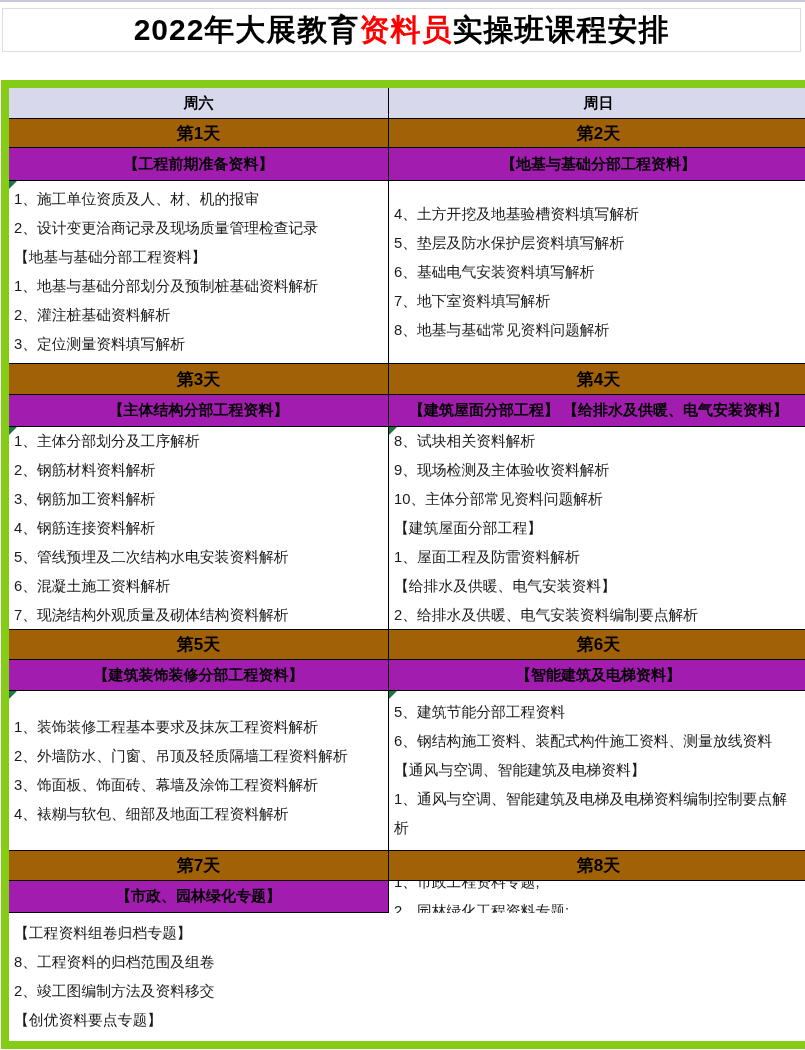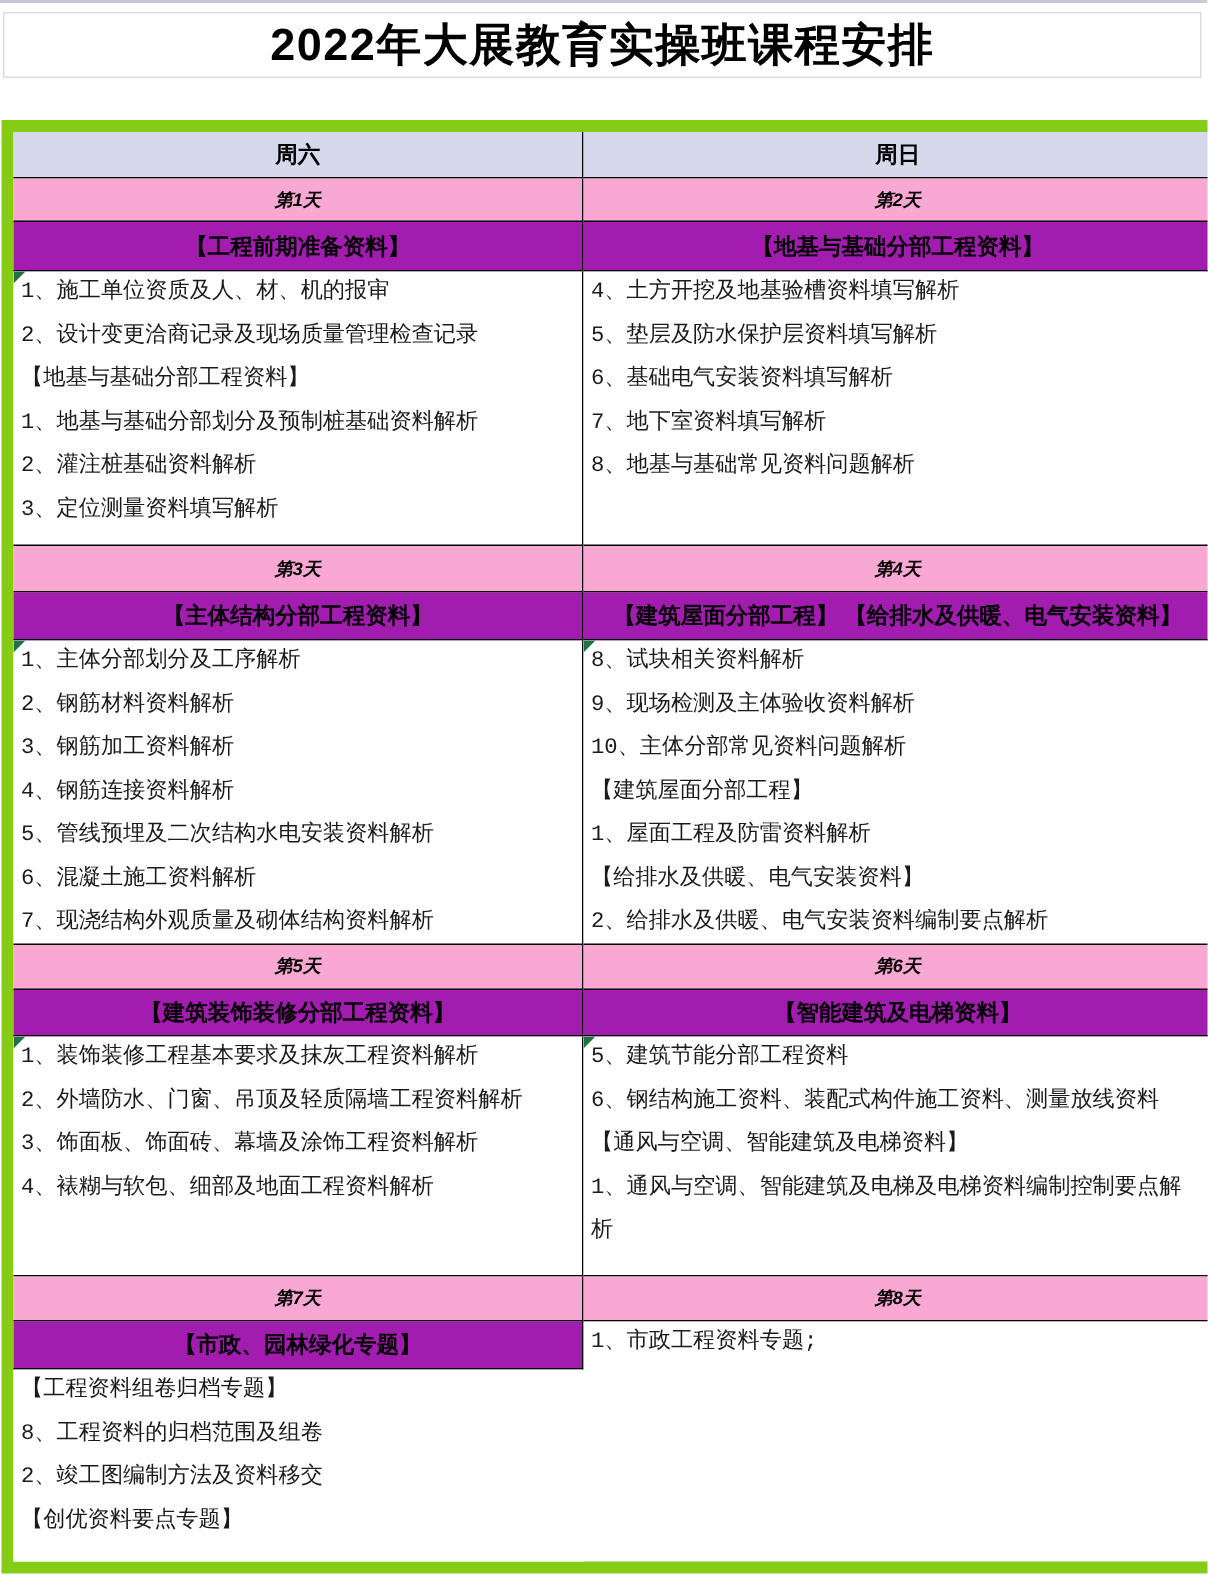--- a/index.html
+++ b/index.html
@@ -26,46 +26,47 @@
     border-right:1px solid #000;border-bottom:1px solid #000;
     box-sizing:border-box;position:relative;overflow:hidden;
   }
   .cell.last-col{border-right:none;}
   .cell.last-row{border-bottom:none;}
   .colhead{
     background:#d8d8ec;display:flex;align-items:center;justify-content:center;
     font-size:15px;font-weight:bold;color:#000;
   }
   .dayhead{
-    background:#f9a8d4;display:flex;align-items:center;justify-content:center;
-    font-size:12px;font-weight:bold;color:#000;font-style:italic;
+    background:#a16207;display:flex;align-items:center;justify-content:center;
+    font-size:17px;font-weight:bold;color:#000;
   }
   .topic{
     background:#a21caf;display:flex;align-items:center;justify-content:center;
     font-size:15px;font-weight:bold;color:#000;white-space:pre;
   }
   .content{
-    background:#ffffff;display:flex;flex-direction:column;justify-content:flex-start;
-    padding-left:5px;padding-right:12px;font-family:Liberation Mono, monospace;
+    background:#ffffff;display:flex;flex-direction:column;justify-content:center;
+    padding-left:5px;padding-right:12px;
   }
   .content .lines{
     font-size:14.8px;color:#1a1a1a;line-height:29px;white-space:pre-line;
   }
   .tri{
     position:absolute;top:0;left:0;width:0;height:0;
     border-top:8px solid #217346;border-right:8px solid transparent;
   }
 </style>
 </head>
 <body>
 
 <div class="top-strip"></div>
 
 <div class="title-box">
   <span>2022年大展教育</span>
+    <span class="hl">资料员</span>
     <span>实操班课程安排</span>
 </div>
 
 <div class="tbl">
 
   <div class="cell colhead">周六</div>
   <div class="cell colhead last-col">周日</div>
 
   <div class="cell dayhead">第1天</div>
   <div class="cell dayhead last-col">第2天</div>

